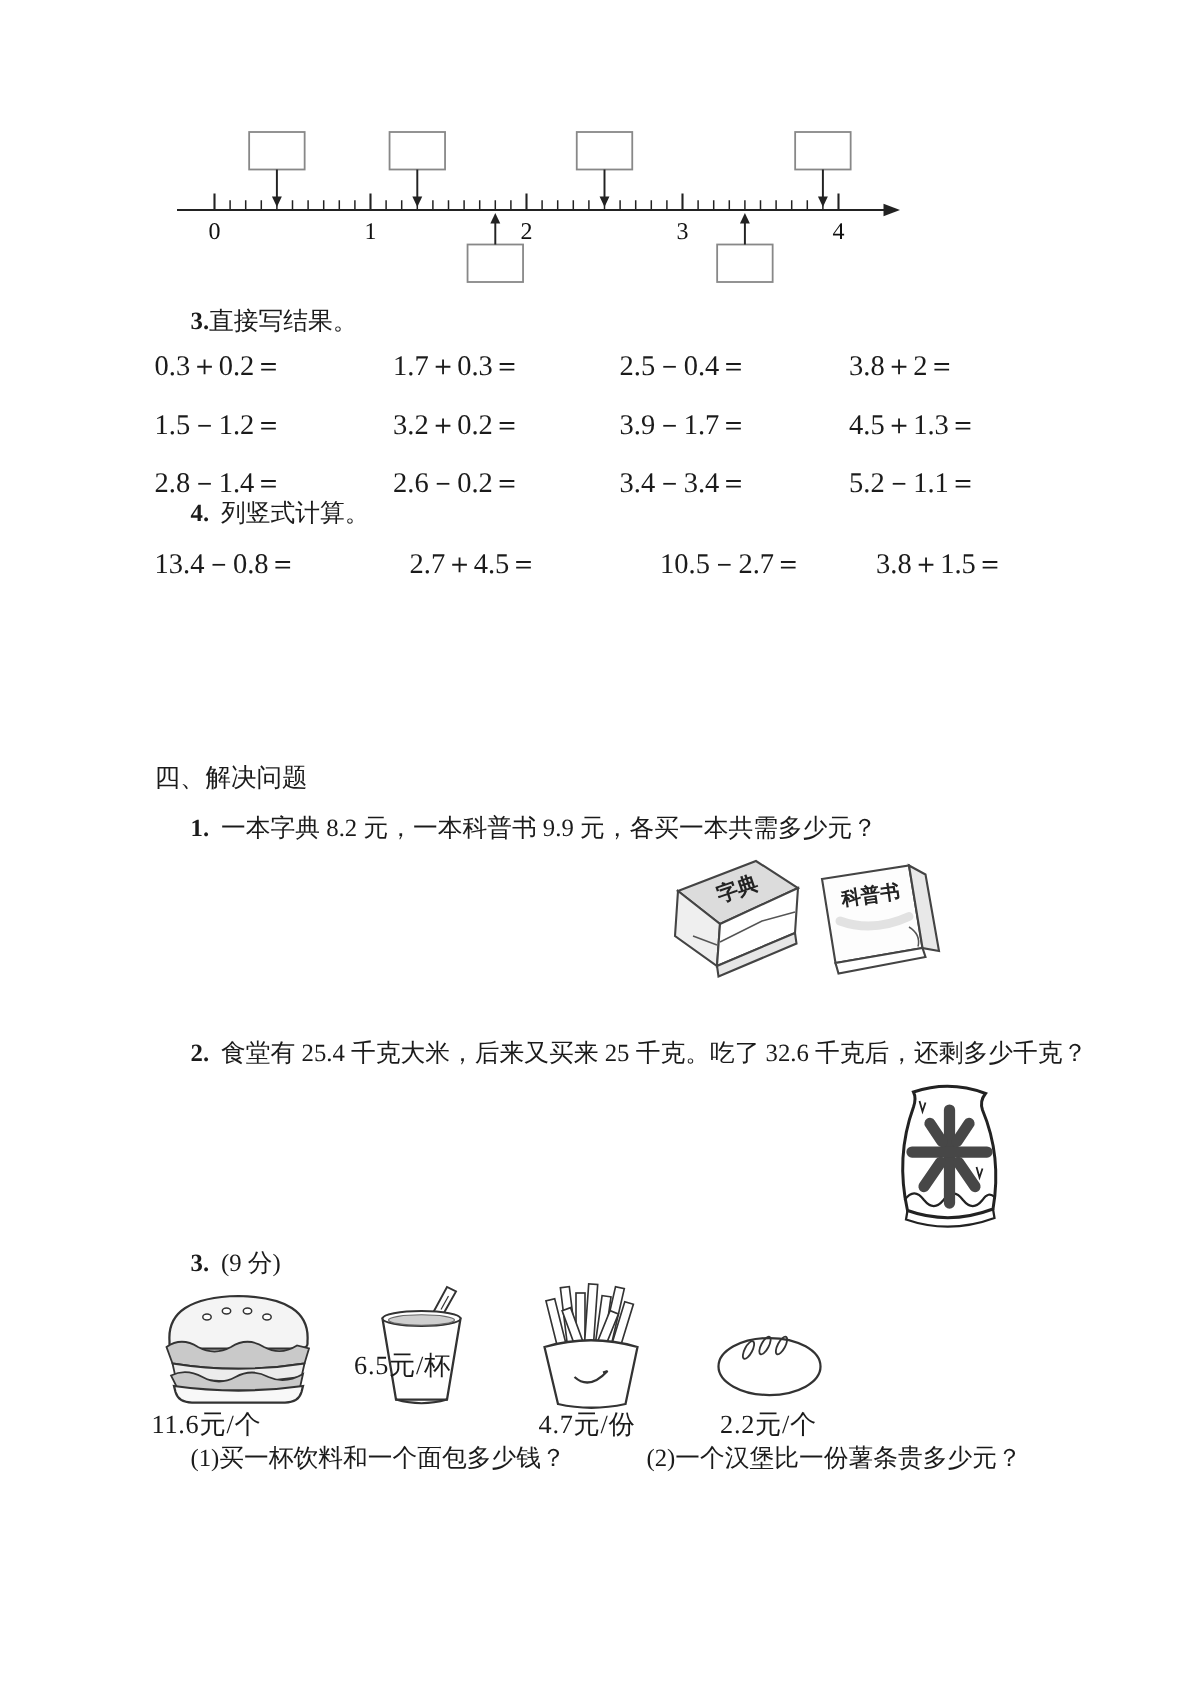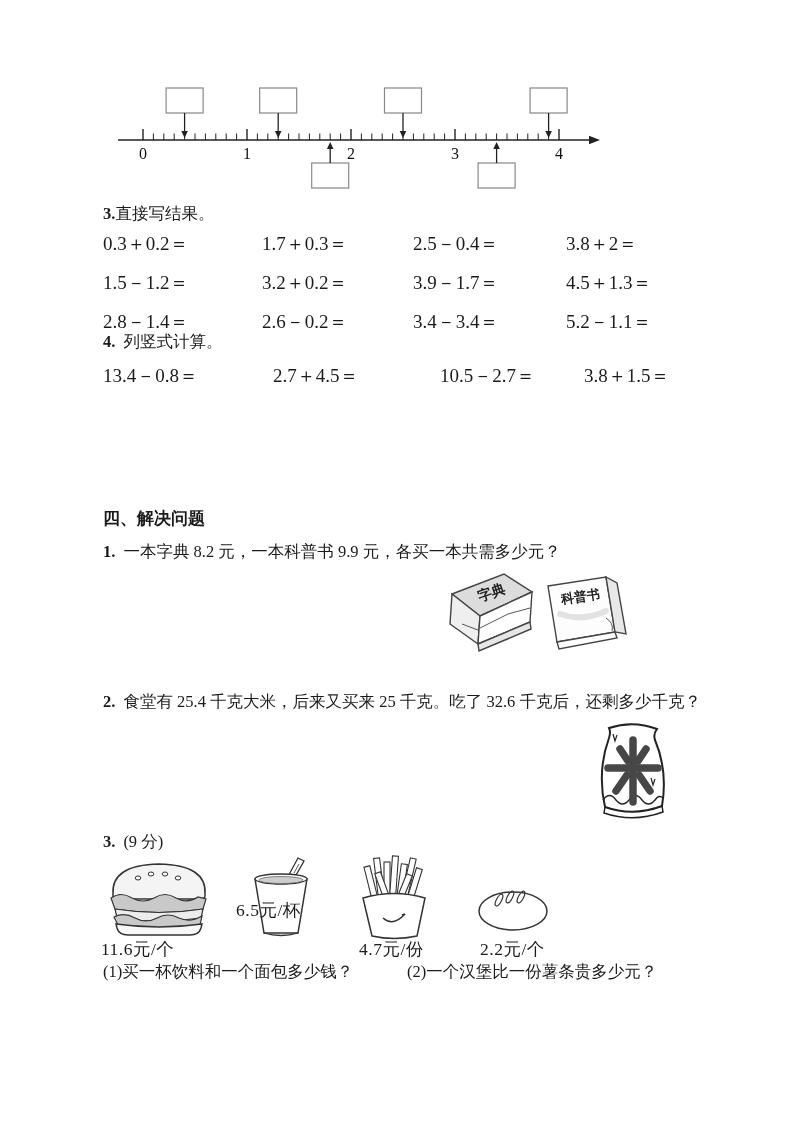--- a/index.html
+++ b/index.html
@@ -2,22 +2,22 @@
 <html><head>
 <meta charset="utf-8">
 <style>
   html,body{margin:0;padding:0;}
   body{
     width:793px;height:1122px;background:#ffffff;position:relative;
     font-family:"Liberation Serif","DejaVu Serif",serif;color:#1b1b1b;
     overflow:hidden;
   }
   .abs{position:absolute;}
-  .t16{font-size:16.5px;line-height:20px;}
-  .heading{font-size:17px;font-weight:bold;}
+  .t16{font-size:16.5px;line-height:20px;margin-left:24px;}
+  .heading{font-size:17px;font-weight:normal;}
   .num{font-weight:bold;}
   .sp8{margin-right:8px;}
   .calc-grid{display:grid;row-gap:13px;font-size:19px;}
   .g3{grid-template-columns:159px 151px 153px 120px;}
   .g4{grid-template-columns:152px 149px 126px 120px;gap:18px;}
   svg{display:block;}
   .price{font-size:17.5px;letter-spacing:.5px;}
 </style>
 </head>
 <body>

